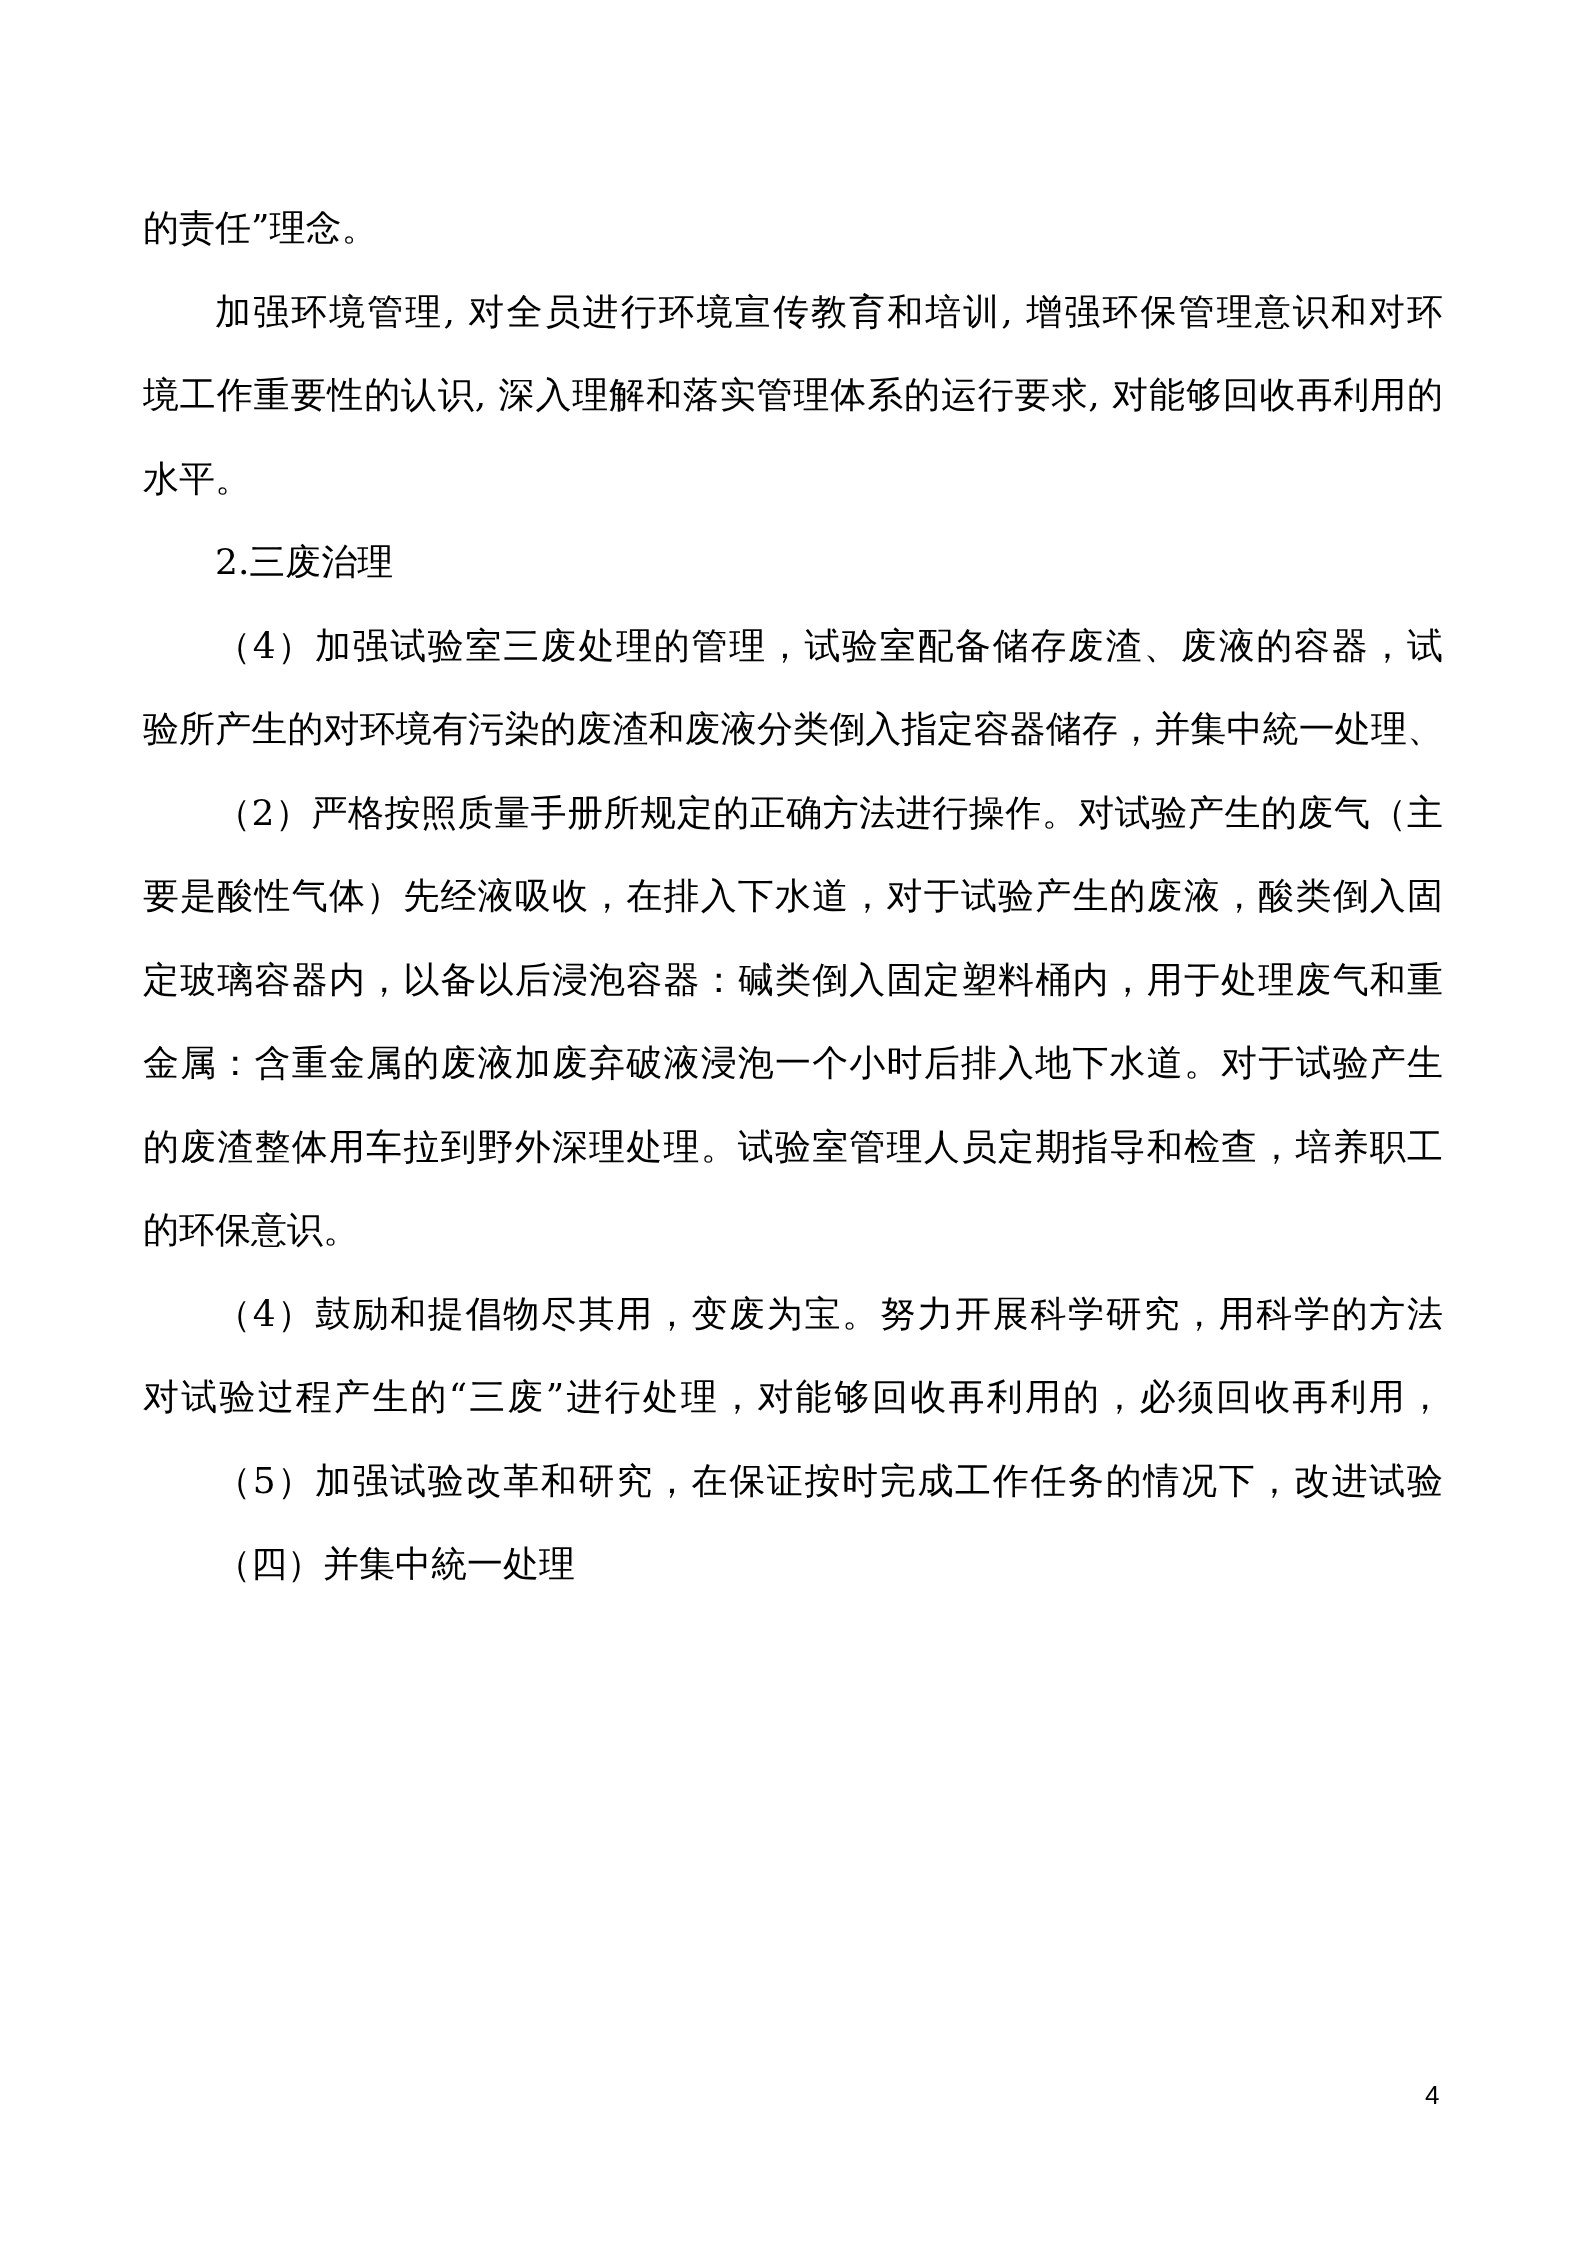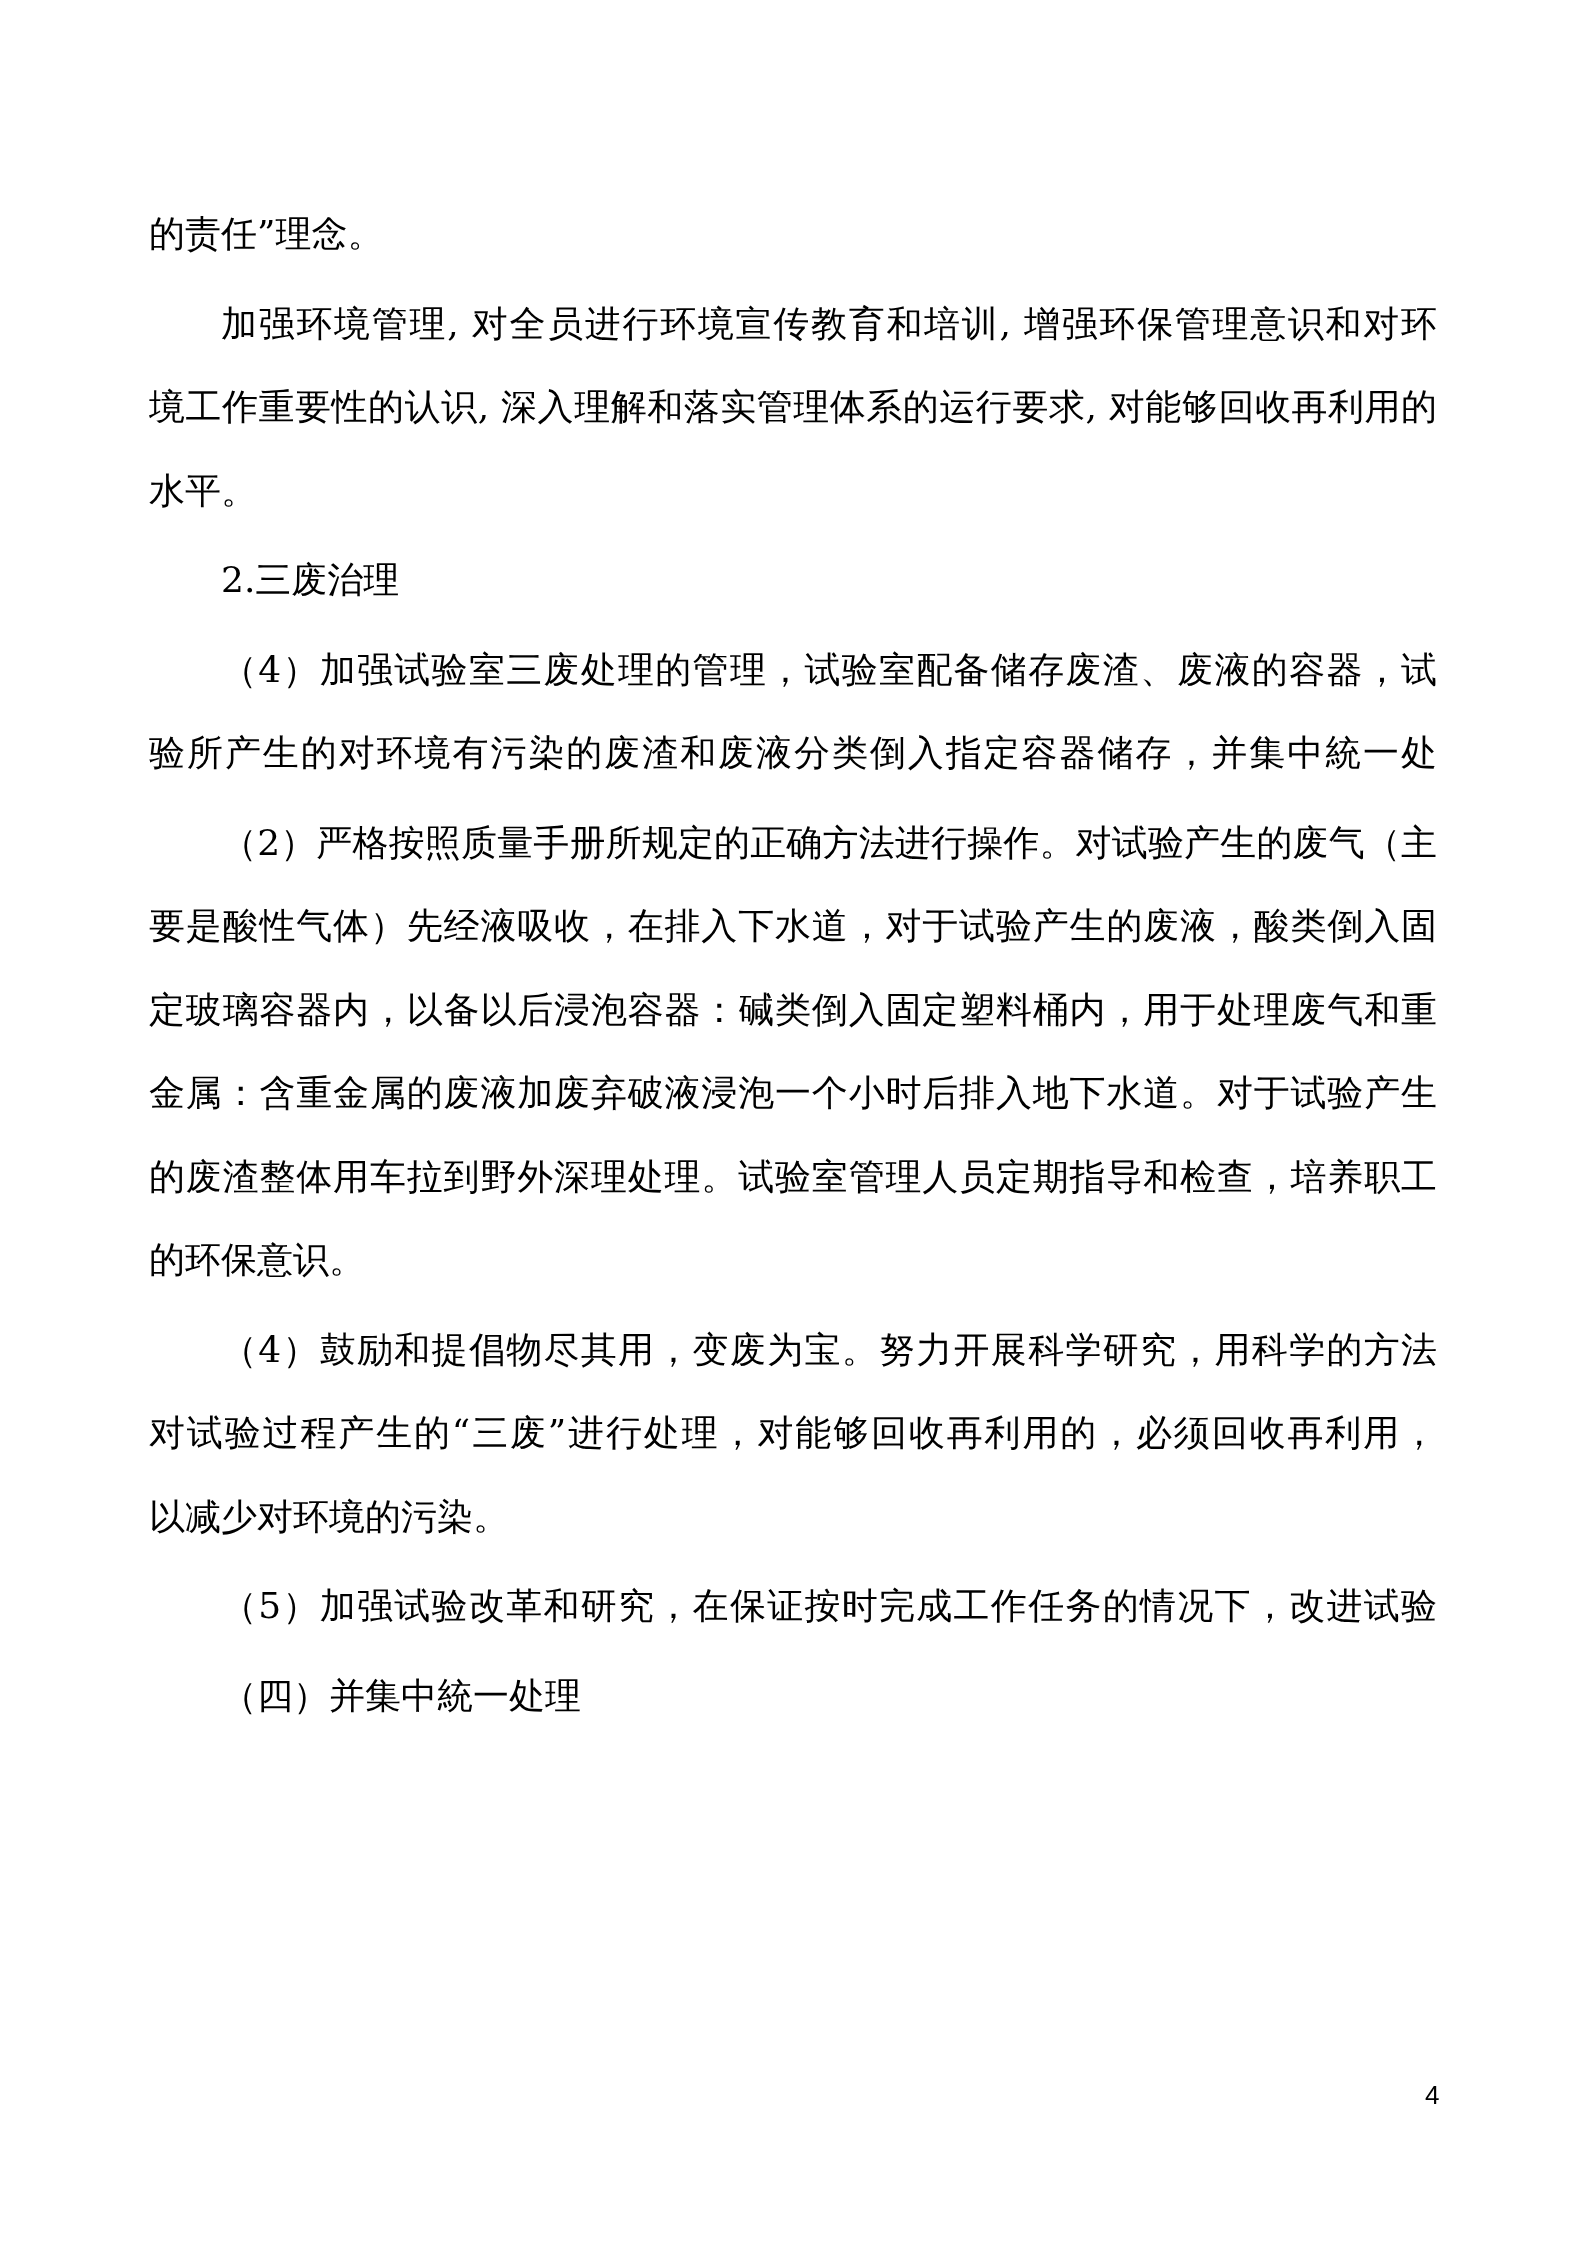--- a/index.html
+++ b/index.html
@@ -13,21 +13,21 @@
     position: relative;
     overflow: hidden;
   }
   .doc-body {
     position: absolute;
     left: 143px;
     top: 186px;
     width: 1300px;
   }
   .paragraph {
-    margin: 6px;
+    margin: 0;
     padding: 0;
   }
   .line {
     font-family: "DejaVu Serif", "Liberation Serif", serif;
     font-size: 36px;
     color: #000000;
     height: 83.5px;
     line-height: 83.5px;
     overflow: hidden;
     text-align: left;
@@ -84,21 +84,20 @@
     <div class="line jl">定玻璃容器内，以备以后浸泡容器：碱类倒入固定塑料桶内，用于处理废气和重</div>
     <div class="line jl">金属：含重金属的废液加废弃破液浸泡一个小时后排入地下水道。对于试验产生</div>
     <div class="line jl">的废渣整体用车拉到野外深理处理。试验室管理人员定期指导和检查，培养职工</div>
     <div class="line tail">的环保意识。</div>
   </div>
 
 
   <div class="paragraph">
     <div class="line indent jl">（4）鼓励和提倡物尽其用，变废为宝。努力开展科学研究，用科学的方法</div>
     <div class="line jl">对试验过程产生的“三废”进行处理，对能够回收再利用的，必须回收再利用，</div>
-    <div class="line tail">以减少对环境的污染。</div>
   </div>
 
   <div class="paragraph">
     <div class="line indent jl">（5）加强试验改革和研究，在保证按时完成工作任务的情况下，改进试验</div>
   </div>
 
   <div class="paragraph">
     <div class="line indent tail">（四）并集中統一处理</div>
   </div>
 

